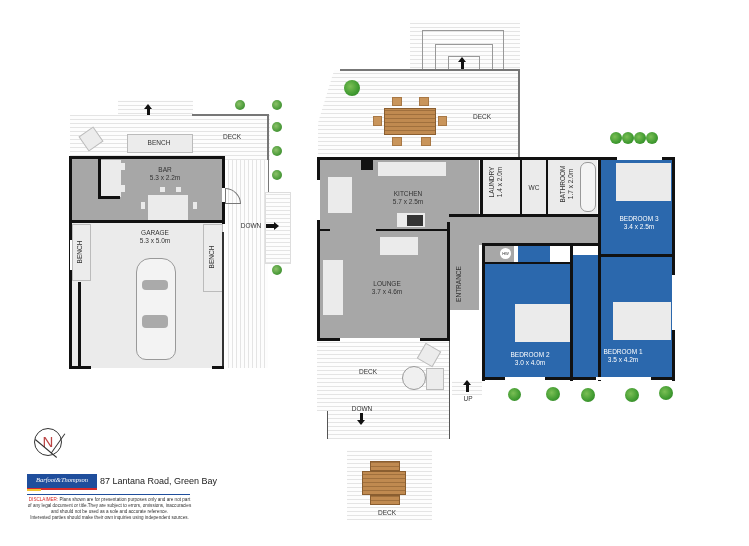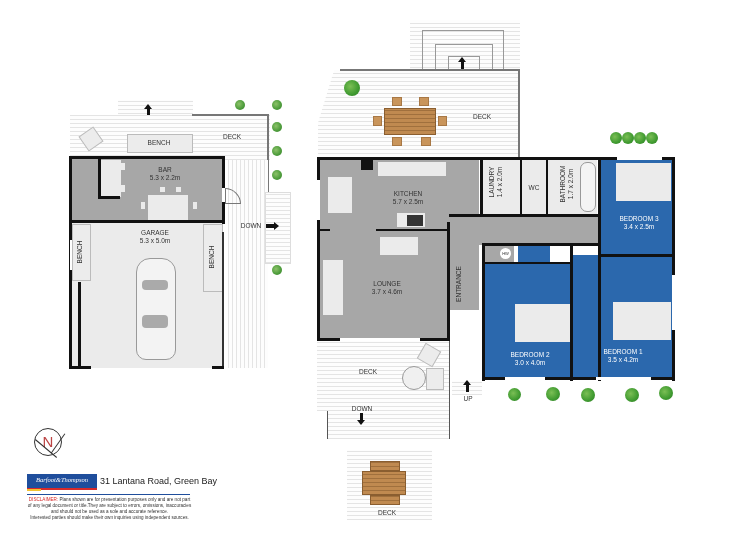--- a/index.html
+++ b/index.html
@@ -223,20 +223,20 @@
 <div class="abs" style="left:34px;top:428px;width:26px;height:26px;border:1px solid #333;border-radius:50%;">
   <span style="position:absolute;left:0;top:4px;width:26px;text-align:center;font-size:15px;color:#b44;">N</span>
 </div>
 <div class="abs" style="left:32px;top:448px;width:28px;height:1px;background:#333;transform:rotate(40deg);"></div>
 <div class="abs" style="left:46px;top:443px;width:24px;height:1px;background:#333;transform:rotate(-55deg);"></div>
 
 <div class="abs" style="left:27px;top:474px;width:70px;height:14px;background:#1f4e9c;border-bottom:2px solid #d62b2b;">
   <span style="position:absolute;left:0;top:2px;width:70px;text-align:center;font-family:'Liberation Serif',serif;font-size:6.5px;color:#fff;font-style:italic;">Barfoot&amp;Thompson</span>
 </div>
 <div class="abs" style="left:27px;top:489px;width:14px;height:2px;background:#f2c230;"></div>
-<div class="abs" style="left:100px;top:476px;font-size:9px;color:#222;">31 Lantana Road, Green Bay</div>
+<div class="abs" style="left:100px;top:476px;font-size:9px;color:#222;">87 Lantana Road, Green Bay</div>
 <div class="abs" style="left:27px;top:494px;width:163px;height:1px;background:#1f4e9c;"></div>
 <div class="abs" style="left:22px;top:497px;width:175px;font-size:4.6px;line-height:6px;color:#333;text-align:center;">
   <div><span style="color:#d62b2b;">DISCLAIMER:</span> <span>Plans shown are for presentation purposes only and are not part</span></div>
   <div>of any legal document or title.They are subject to errors, omissions, inaccuracies</div>
   <div>and should not be used as a sole and accurate reference.</div>
   <div>Interested parties should make their own inquiries using independent sources.</div>
 </div>
 
 </body></html>

